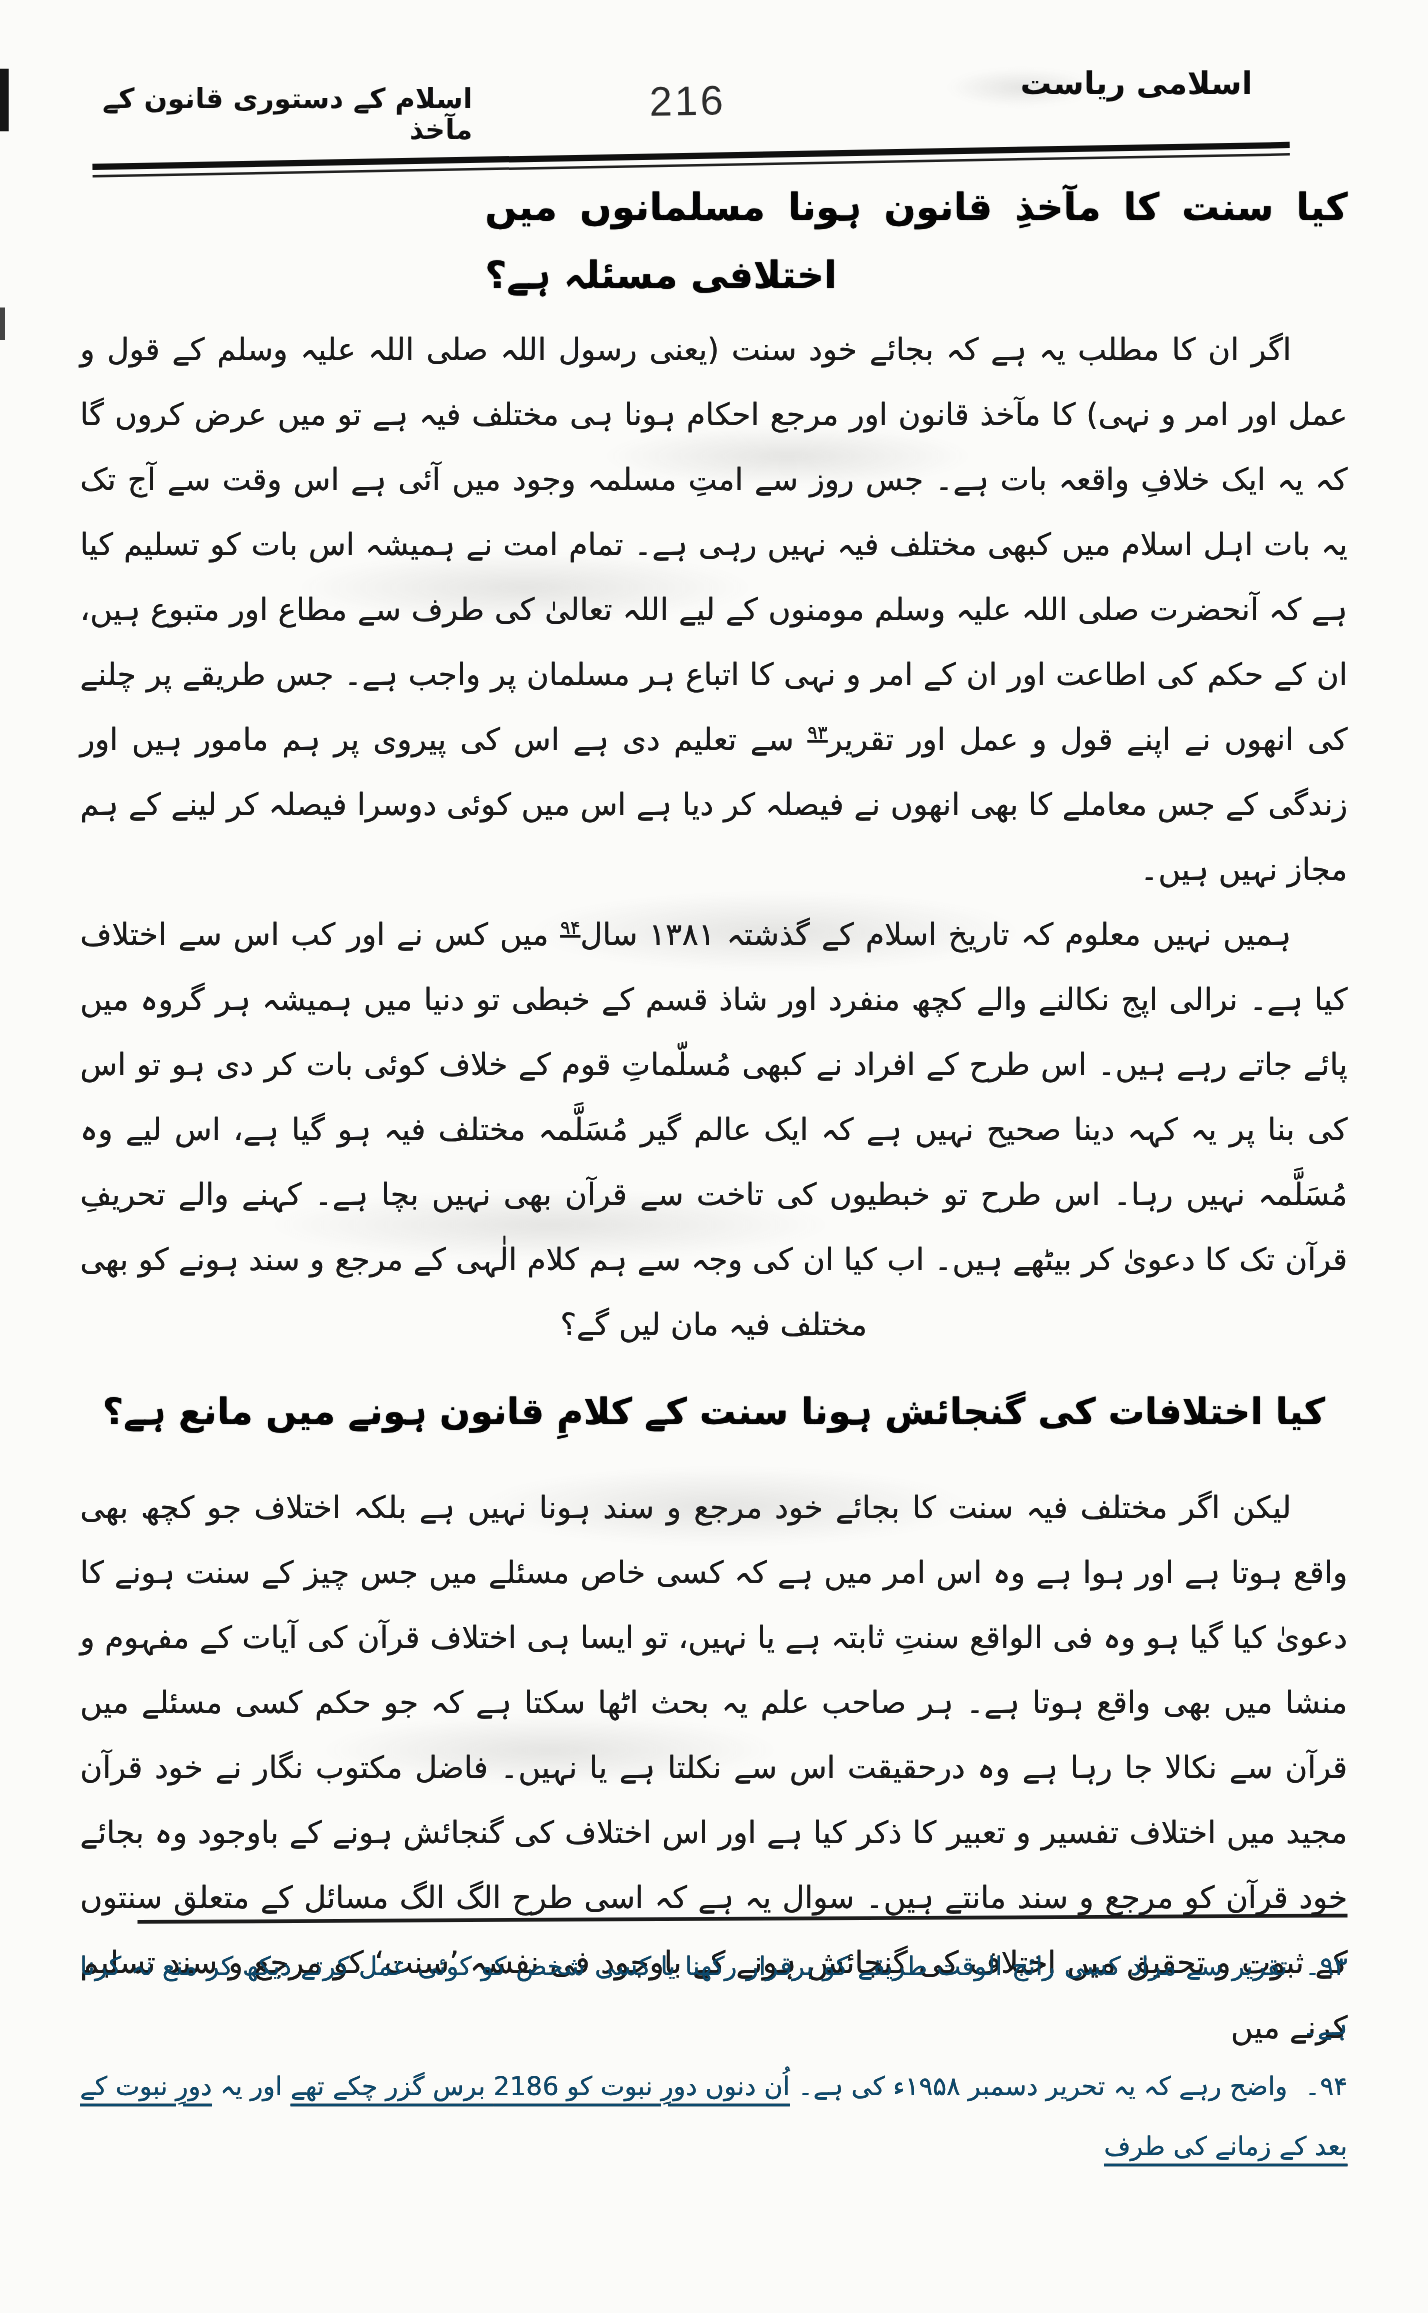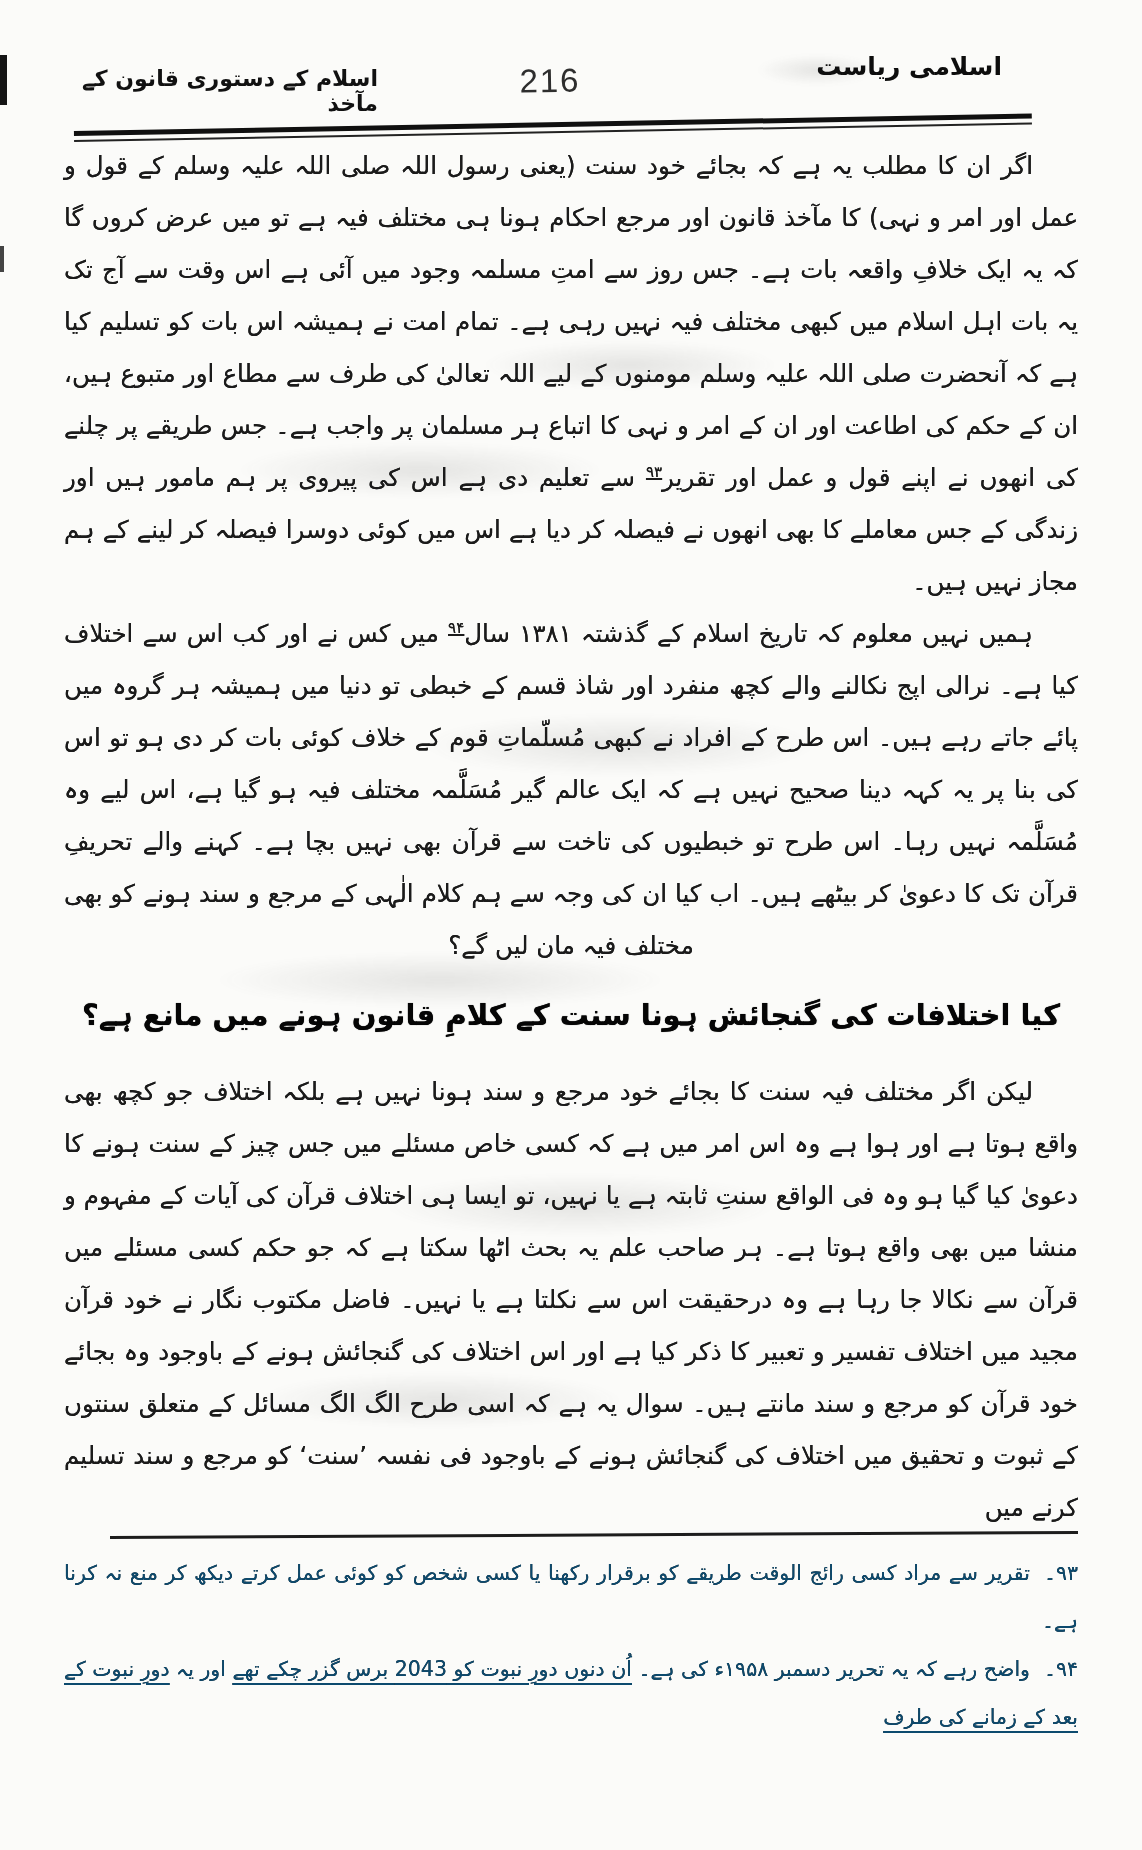--- a/index.html
+++ b/index.html
@@ -78,32 +78,33 @@
   <div class="ghost" style="top:1160px;left:300px;width:560px;height:90px;"></div>
   <div class="ghost" style="top:1360px;left:180px;width:520px;height:80px;"></div>
 
   <div class="hdr-left">اسلام کے دستوری قانون کے مآخذ</div>
   <div class="hdr-page-num">216</div>
   <div class="hdr-right">اسلامی ریاست</div>
   <div class="hdr-rule"></div>
 
   <div class="main">
 
+    <div class="h1">کیا سنت کا مآخذِ قانون ہونا مسلمانوں میں اختلافی مسئلہ ہے؟</div>
 
     <p class="para"><span>اگر ان کا مطلب یہ ہے کہ بجائے خود سنت (یعنی رسول اللہ صلی اللہ علیہ وسلم کے قول و عمل اور امر و نہی) کا مآخذ قانون اور مرجع احکام ہونا ہی مختلف فیہ ہے تو میں عرض کروں گا کہ یہ ایک خلافِ واقعہ بات ہے۔ جس روز سے امتِ مسلمہ وجود میں آئی ہے اس وقت سے آج تک یہ بات اہل اسلام میں کبھی مختلف فیہ نہیں رہی ہے۔ تمام امت نے ہمیشہ اس بات کو تسلیم کیا ہے کہ آنحضرت صلی اللہ علیہ وسلم مومنوں کے لیے اللہ تعالیٰ کی طرف سے مطاع اور متبوع ہیں، ان کے حکم کی اطاعت اور ان کے امر و نہی کا اتباع ہر مسلمان پر واجب ہے۔ جس طریقے پر چلنے کی انھوں نے اپنے قول و عمل اور تقریر</span><sup class="fnref">۹۳</sup><span> سے تعلیم دی ہے اس کی پیروی پر ہم مامور ہیں اور زندگی کے جس معاملے کا بھی انھوں نے فیصلہ کر دیا ہے اس میں کوئی دوسرا فیصلہ کر لینے کے ہم مجاز نہیں ہیں۔</span></p>
 
     <p class="para center-last"><span>ہمیں نہیں معلوم کہ تاریخ اسلام کے گذشتہ ۱۳۸۱ سال</span><sup class="fnref">۹۴</sup><span> میں کس نے اور کب اس سے اختلاف کیا ہے۔ نرالی اپج نکالنے والے کچھ منفرد اور شاذ قسم کے خبطی تو دنیا میں ہمیشہ ہر گروہ میں پائے جاتے رہے ہیں۔ اس طرح کے افراد نے کبھی مُسلّماتِ قوم کے خلاف کوئی بات کر دی ہو تو اس کی بنا پر یہ کہہ دینا صحیح نہیں ہے کہ ایک عالم گیر مُسَلَّمہ مختلف فیہ ہو گیا ہے، اس لیے وہ مُسَلَّمہ نہیں رہا۔ اس طرح تو خبطیوں کی تاخت سے قرآن بھی نہیں بچا ہے۔ کہنے والے تحریفِ قرآن تک کا دعویٰ کر بیٹھے ہیں۔ اب کیا ان کی وجہ سے ہم کلام الٰہی کے مرجع و سند ہونے کو بھی مختلف فیہ مان لیں گے؟</span></p>
 
     <div class="h2">کیا اختلافات کی گنجائش ہونا سنت کے کلامِ قانون ہونے میں مانع ہے؟</div>
 
     <p class="para">لیکن اگر مختلف فیہ سنت کا بجائے خود مرجع و سند ہونا نہیں ہے بلکہ اختلاف جو کچھ بھی واقع ہوتا ہے اور ہوا ہے وہ اس امر میں ہے کہ کسی خاص مسئلے میں جس چیز کے سنت ہونے کا دعویٰ کیا گیا ہو وہ فی الواقع سنتِ ثابتہ ہے یا نہیں، تو ایسا ہی اختلاف قرآن کی آیات کے مفہوم و منشا میں بھی واقع ہوتا ہے۔ ہر صاحب علم یہ بحث اٹھا سکتا ہے کہ جو حکم کسی مسئلے میں قرآن سے نکالا جا رہا ہے وہ درحقیقت اس سے نکلتا ہے یا نہیں۔ فاضل مکتوب نگار نے خود قرآن مجید میں اختلاف تفسیر و تعبیر کا ذکر کیا ہے اور اس اختلاف کی گنجائش ہونے کے باوجود وہ بجائے خود قرآن کو مرجع و سند مانتے ہیں۔ سوال یہ ہے کہ اسی طرح الگ الگ مسائل کے متعلق سنتوں کے ثبوت و تحقیق میں اختلاف کی گنجائش ہونے کے باوجود فی نفسہ ’سنت‘ کو مرجع و سند تسلیم کرنے میں</p>
   </div>
 
   <div class="footnotes">
     <div class="fn-rule"></div>
 
     <p class="fn"><span class="num">۹۳۔</span><span>تقریر سے مراد کسی رائج الوقت طریقے کو برقرار رکھنا یا کسی شخص کو کوئی عمل کرتے دیکھ کر منع نہ کرنا ہے۔</span></p>
 
-    <p class="fn"><span class="num">۹۴۔</span><span>واضح رہے کہ یہ تحریر دسمبر ۱۹۵۸ء کی ہے۔ </span><u>اُن دنوں دورِ نبوت کو 2043 برس گزر چکے تھے</u><span> اور یہ </span><u>دورِ نبوت کے بعد کے زمانے کی طرف</u></p>
+    <p class="fn"><span class="num">۹۴۔</span><span>واضح رہے کہ یہ تحریر دسمبر ۱۹۵۸ء کی ہے۔ </span><u>اُن دنوں دورِ نبوت کو 2186 برس گزر چکے تھے</u><span> اور یہ </span><u>دورِ نبوت کے بعد کے زمانے کی طرف</u></p>
 
   </div>
 
 </div>
 
 </body></html>

